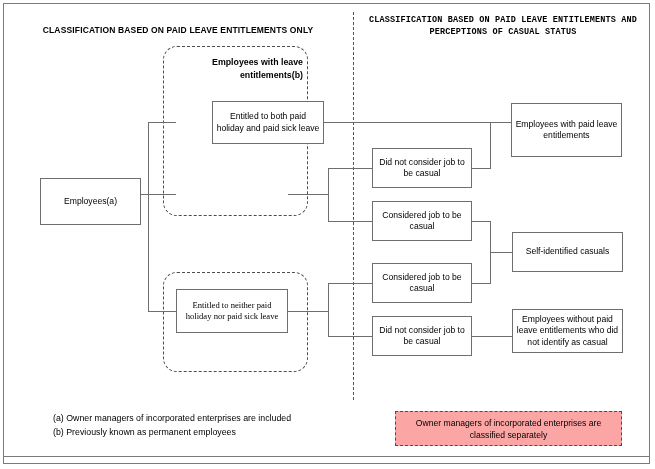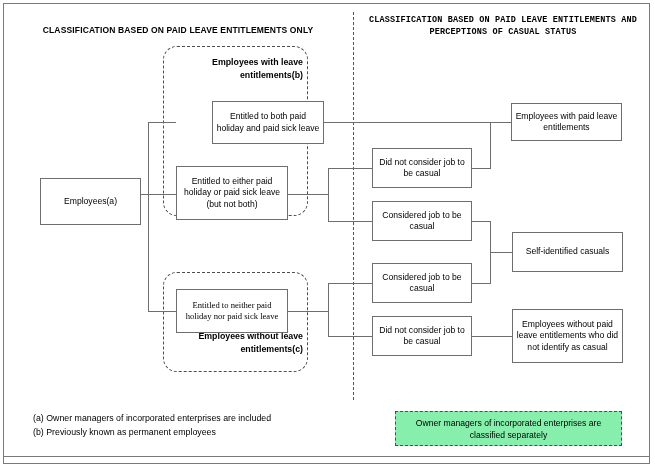--- a/index.html
+++ b/index.html
@@ -92,57 +92,56 @@
     background: #6e6e6e;
     z-index: 2;
   }
   .ln.h { height: 1px; }
   .ln.v { width: 1px; }
 
   .notebox {
     position: absolute;
     box-sizing: border-box;
     border: 1px dashed #4d4d4d;
-    background: #86efac;
+    background: #fca5a5;
     display: flex;
     align-items: center;
     justify-content: center;
     text-align: center;
     font-size: 8.6px;
     line-height: 12px;
     color: #000000;
     padding: 2px 6px;
   }
   .footnotes {
     position: absolute;
     left: 33px;
     top: 411px;
     font-size: 8.8px;
     line-height: 14px;
     color: #000000;
   }
-  .footnotes div { white-space: nowrap; }
+  .footnotes div { white-space: nowrap; margin-left: 20px; }
 </style>
 </head>
 <body>
 
 <div id="canvas">
 
   <div class="outer-frame"></div>
   <div class="col-divider"></div>
   <div class="footer-rule"></div>
 
   <div class="hdr hdr-left">CLASSIFICATION BASED ON PAID LEAVE ENTITLEMENTS ONLY</div>
   <div class="hdr hdr-right">CLASSIFICATION BASED ON PAID LEAVE ENTITLEMENTS AND PERCEPTIONS OF CASUAL STATUS</div>
 
   <div class="dashgroup" style="left:163px; top:46px; width:145px; height:170px;"></div>
   <div class="dashgroup" style="left:163px; top:272px; width:145px; height:100px;"></div>
 
   <div class="grouplabel" style="left:168px; top:56px; width:135px;">Employees with leave entitlements(b)</div>
-  <div class="grouplabel" style="left:168px; top:330px; width:135px;">Employees without leave entitlements(c)</div>
 
   <div class="ln h" style="left:141px; top:194px; width:8px;"></div>
 
   <div class="ln v" style="left:148px; top:122px; height:189px;"></div>
 
   <div class="ln h" style="left:148px; top:122px; width:28px;"></div>
 
   <div class="ln h" style="left:148px; top:194px; width:28px;"></div>
 
   <div class="ln h" style="left:148px; top:311px; width:28px;"></div>
@@ -166,37 +165,36 @@
   <div class="ln h" style="left:472px; top:283px; width:19px;"></div>
   <div class="ln v" style="left:490px; top:221px; height:63px;"></div>
   <div class="ln h" style="left:490px; top:252px; width:22px;"></div>
 
   <div class="ln h" style="left:472px; top:336px; width:40px;"></div>
 
   <div class="box" style="left:40px; top:178px; width:101px; height:47px;">Employees(a)</div>
 
   <div class="box" style="left:176px; top:101px; width:112px; height:43px;margin-left:36px;">Entitled to both paid holiday and paid sick leave</div>
 
-  <div class="box" style="left:176px; top:166px; width:112px; height:54px;">Entitled to either paid holiday or paid sick leave (but not both)</div>
 
   <div class="box" style="left:176px; top:289px; width:112px; height:44px;font-family:Liberation Serif, serif;">Entitled to neither paid holiday nor paid sick leave</div>
 
   <div class="box" style="left:372px; top:148px; width:100px; height:40px;">Did not consider job to be casual</div>
 
   <div class="box" style="left:372px; top:201px; width:100px; height:40px;">Considered job to be casual</div>
 
   <div class="box" style="left:372px; top:263px; width:100px; height:40px;">Considered job to be casual</div>
 
   <div class="box" style="left:372px; top:316px; width:100px; height:40px;">Did not consider job to be casual</div>
 
-  <div class="box" style="left:511px; top:103px; width:111px; height:38px;">Employees with paid leave entitlements</div>
+  <div class="box" style="left:511px; top:103px; width:111px; height:54px;">Employees with paid leave entitlements</div>
 
   <div class="box" style="left:512px; top:232px; width:111px; height:40px;">Self-identified casuals</div>
 
-  <div class="box" style="left:512px; top:309px; width:111px; height:54px;">Employees without paid leave entitlements who did not identify as casual</div>
+  <div class="box" style="left:512px; top:309px; width:111px; height:44px;">Employees without paid leave entitlements who did not identify as casual</div>
 
   <div class="notebox" style="left:395px; top:411px; width:227px; height:35px;">Owner managers of incorporated enterprises are classified separately</div>
 
   <div class="footnotes">
     <div>(a) Owner managers of incorporated enterprises are included</div>
     <div>(b) Previously known as permanent employees</div>
   </div>
 
 </div>
 

